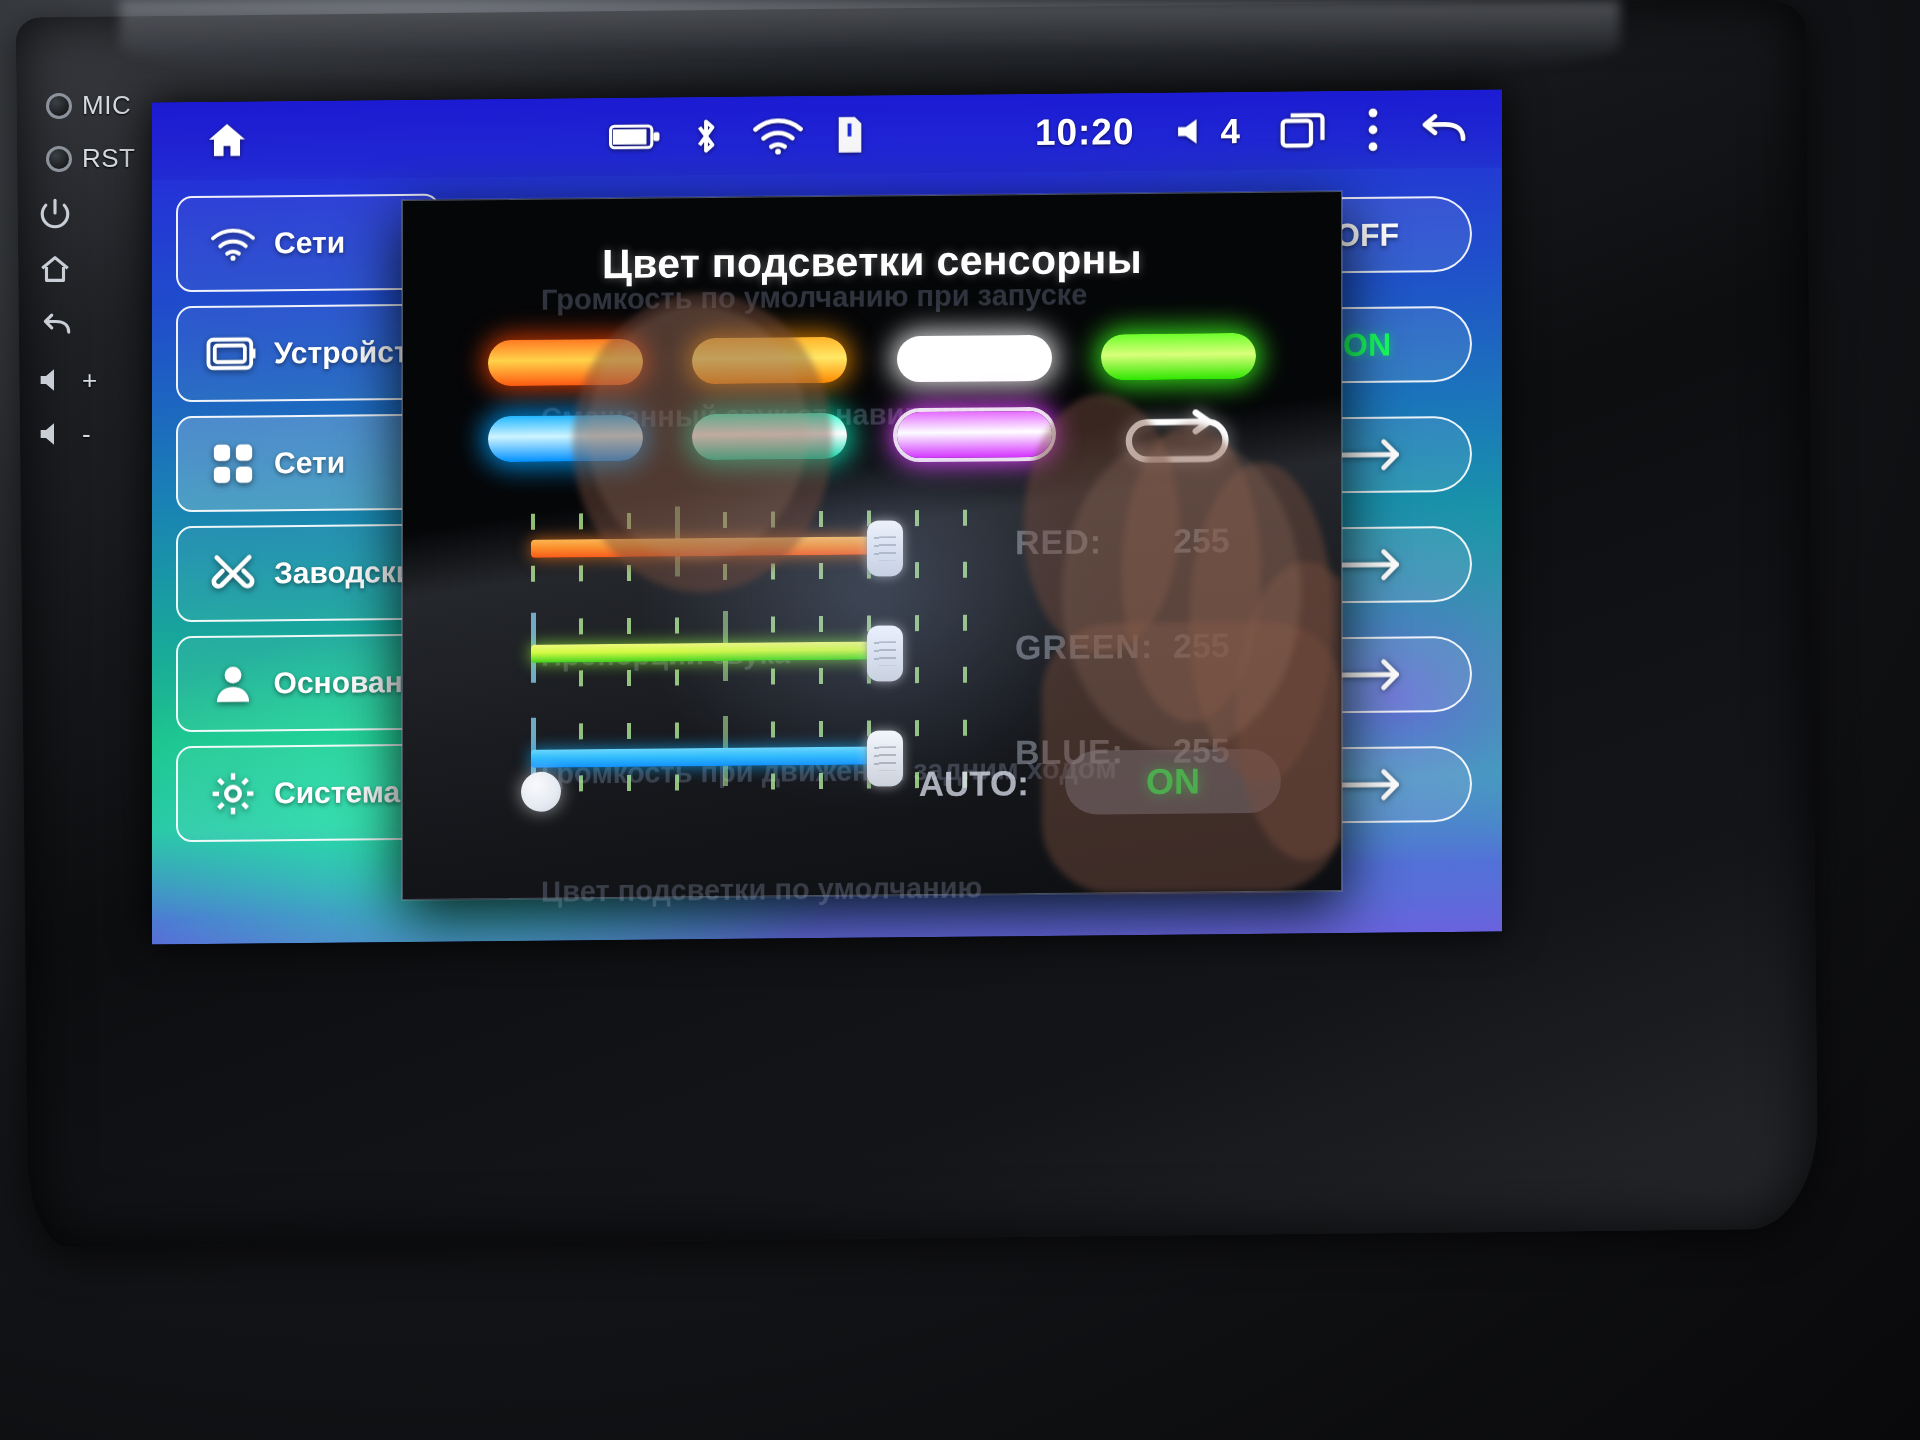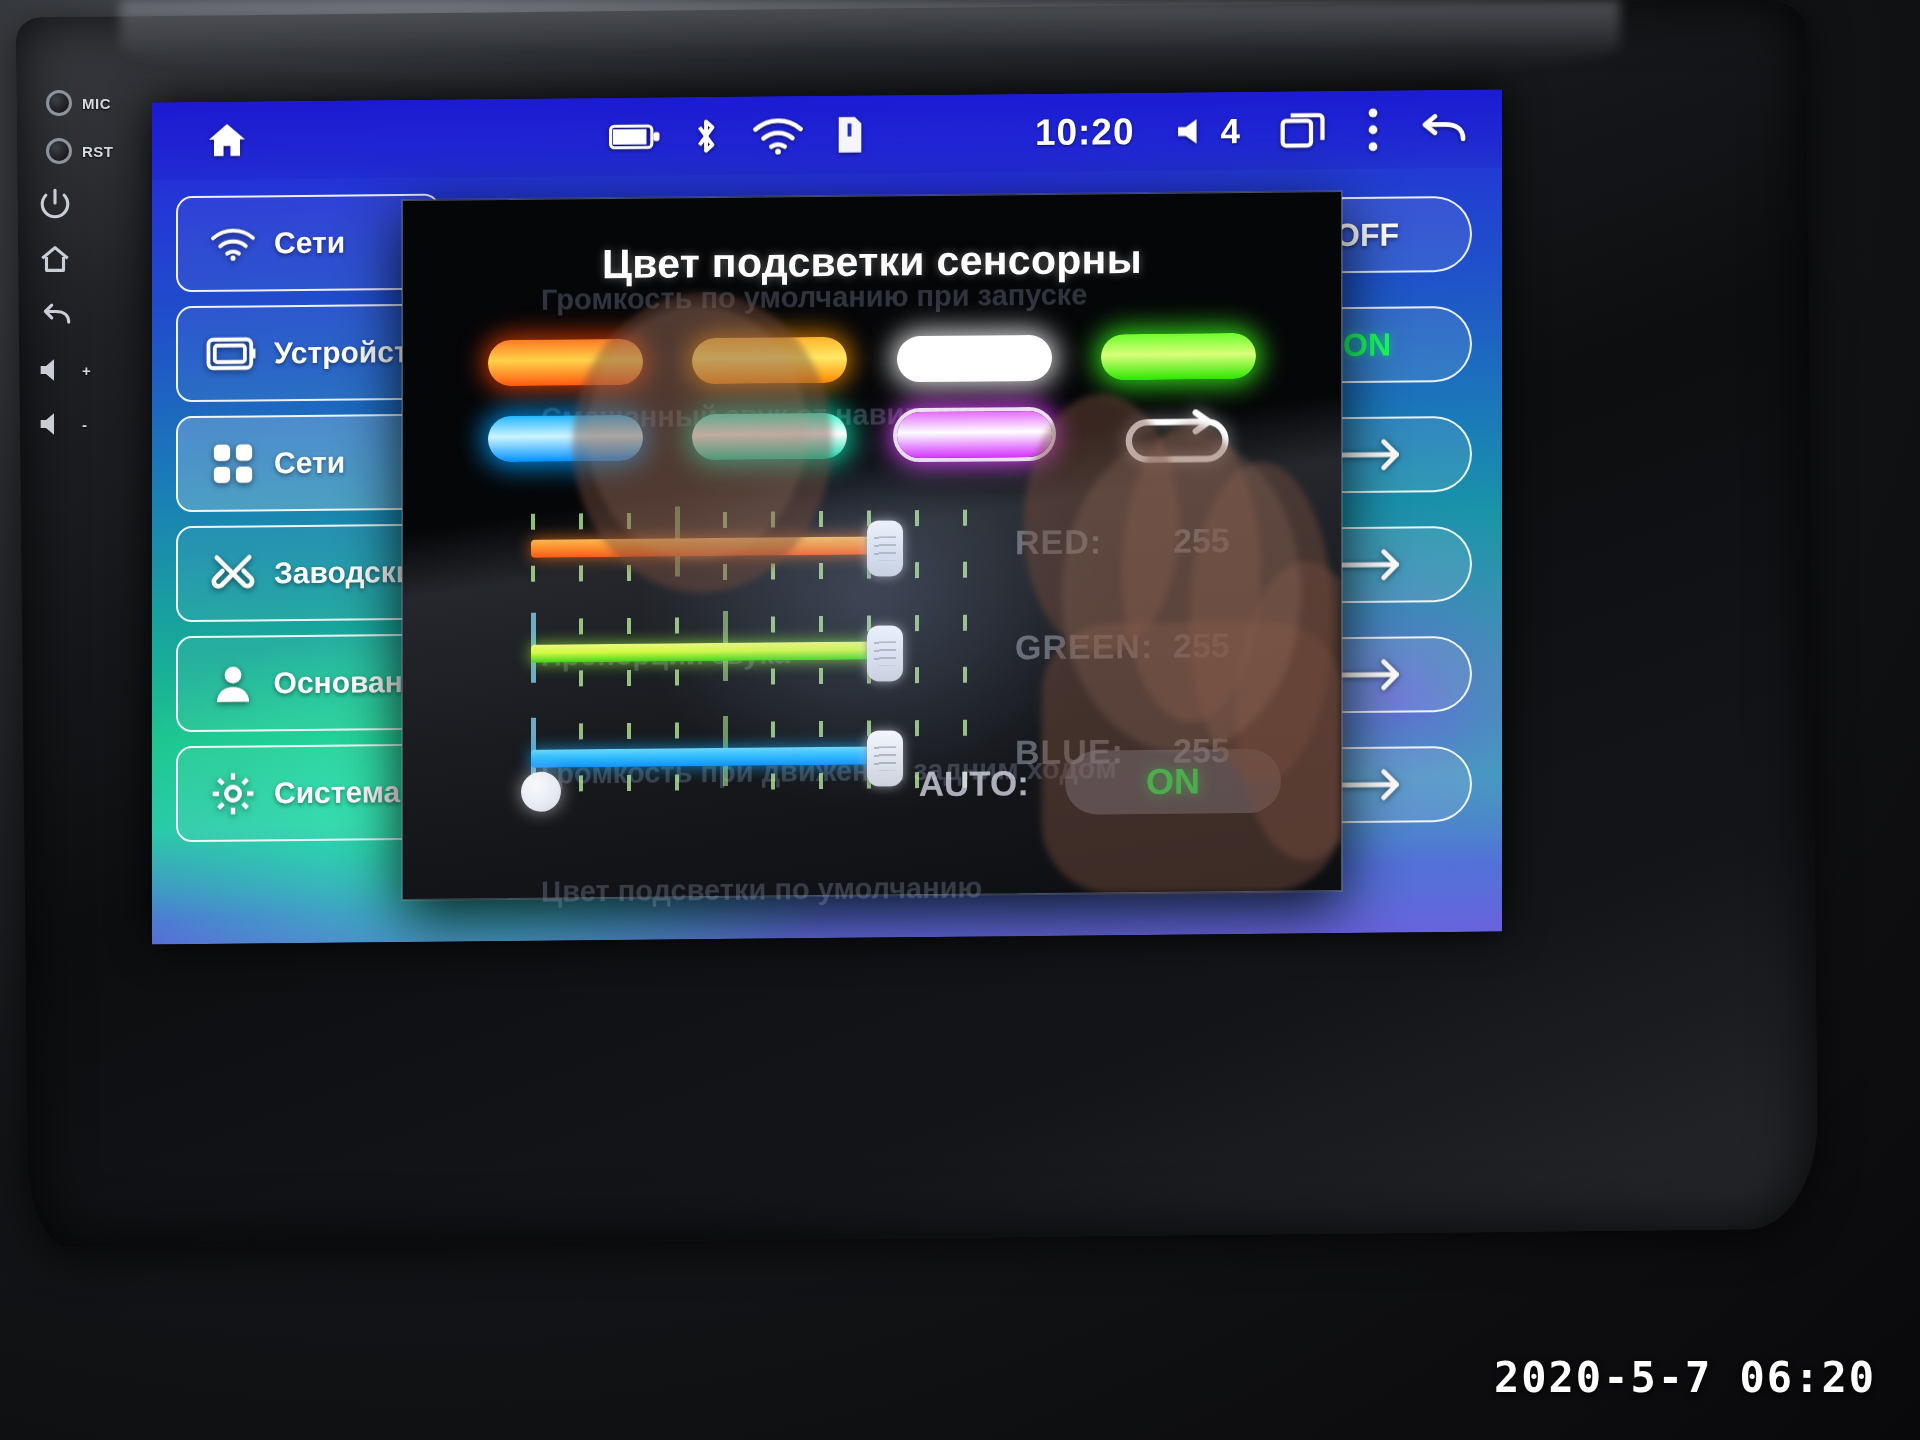--- a/index.html
+++ b/index.html
@@ -46,21 +46,21 @@
     display: flex; flex-direction: column; align-items: flex-start;
     gap: 22px;
   }
   .key { display: flex; align-items: center; gap: 10px; color: #cfd4dc; }
   .key .dot {
     width: 26px; height: 26px; border-radius: 50%;
     border: 3px solid #8d939c;
     background: radial-gradient(circle at 35% 32%, #3c4045, #0c0d0f);
     margin-left: 8px;
   }
-  .key .lbl { font-size: 15px; font-weight: 700; letter-spacing: .5px; color: #d6dae1; text-shadow: 0 1px 2px #000; }
+  .key .lbl { font-size: 26px; font-weight: 400; letter-spacing: .5px; color: #d6dae1; text-shadow: 0 1px 2px #000; }
   .key .glyph { width: 48px; text-align: center; font-size: 30px; color: #c9ced6; text-shadow: 0 1px 3px #000; }
   .key svg { display: block; }
 
   
   #screen {
     position: absolute;
     left: 152px; top: 96px;
     width: 1350px; height: 842px;
     overflow: hidden;
     transform: skewY(-0.55deg);
@@ -659,14 +659,13 @@
           <rect x="640" y="430" width="300" height="270" rx="70"></rect>
         </g>
         <g fill="rgba(190,150,130,0.18)">
           <ellipse cx="295" cy="235" rx="110" ry="128"></ellipse>
           <ellipse cx="780" cy="400" rx="120" ry="160"></ellipse>
         </g>
       </svg>
     </div>
   </div>
 
-  <div id="timestamp">2020-5-7 06:20</div>
 </div>
 
 </body></html>

